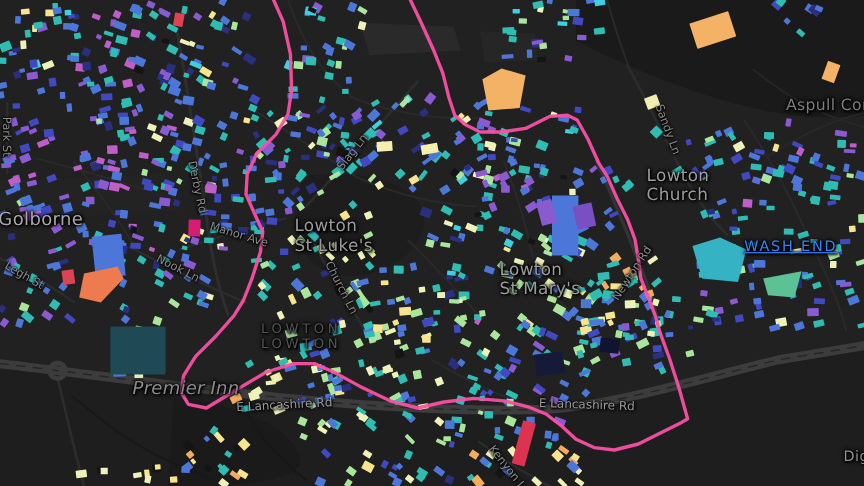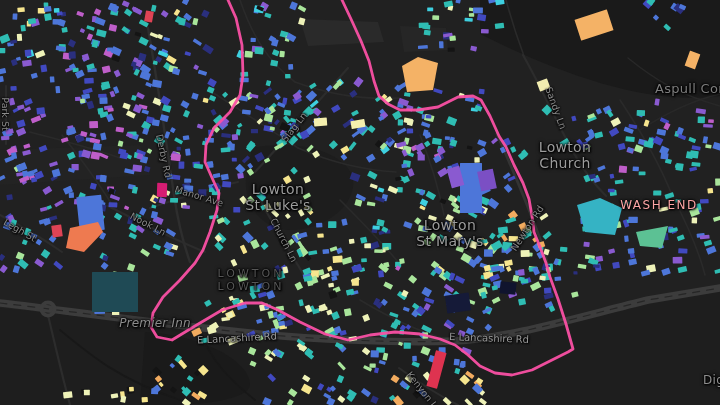--- a/index.html
+++ b/index.html
@@ -5,21 +5,21 @@
   html,body{margin:0;padding:0;background:#111;}
   .map{
     position:relative;width:720px;height:405px;overflow:hidden;
     background:#212121;
     font-family:"DejaVu Sans","Liberation Sans",sans-serif;
     cursor:grab;
   }
   .map svg{position:absolute;left:0;top:0;}
   .layer{position:absolute;left:0;top:0;width:100%;height:100%;}
   .plabel{
-    position:absolute;color:#9c9c9c;white-space:nowrap;text-align:center;
+    position:absolute;color:#9c9c9c;white-space:nowrap;
     line-height:1.15;font-weight:500;
     text-shadow:0 0 2px #000,0 0 2px #000,0 0 4px #000,1px 1px 2px #000;
     pointer-events:none;
   }
   .rlabel{
     position:absolute;color:#8a8a8a;white-space:nowrap;font-weight:400;
     text-shadow:0 0 2px #000,0 0 2px #000,1px 1px 2px #000;
     pointer-events:none;
   }
 </style>
@@ -1236,42 +1236,45 @@
       <div class="rlabel" style="left: 20px; top: 230px; font-size: 9.5px; transform: translate(-50%, -50%) rotate(30deg);">Legh St</div>
       <div class="rlabel" style="left: 294px; top: 127px; font-size: 9.5px; transform: translate(-50%, -50%) rotate(-52deg);">Slag Ln</div>
       <div class="rlabel" style="left: 284px; top: 240px; font-size: 9.5px; transform: translate(-50%, -50%) rotate(63deg);">Church Ln</div>
       <div class="rlabel" style="left: 556px; top: 108px; font-size: 9.5px; transform: translate(-50%, -50%) rotate(70deg);">Sandy Ln</div>
       <div class="rlabel" style="left: 527px; top: 228px; font-size: 9.5px; transform: translate(-50%, -50%) rotate(-57deg);">Newton Rd</div>
       <div class="rlabel" style="left: 424px; top: 392px; font-size: 9.5px; transform: translate(-50%, -50%) rotate(52deg);">Kenyon Ln</div>
       <div class="rlabel" style="left: 237px; top: 338px; font-size: 10px; color: rgb(154, 154, 154); transform: translate(-50%, -50%) rotate(-3deg);">E Lancashire Rd</div>
       <div class="rlabel" style="left: 489px; top: 338px; font-size: 10px; color: rgb(154, 154, 154); transform: translate(-50%, -50%) rotate(2deg);">E Lancashire Rd</div>
     </div>
   <div class="layer" id="place-label-layer">
+      <div class="plabel" style="font-size: 15px; color: rgb(168, 168, 168); letter-spacing: 0.3px; left: 34px; top: 183px; transform: translate(-50%, -50%);">
+        <div>Golborne</div>
+      </div>
       <div class="plabel" style="font-size: 14px; color: rgb(156, 156, 156); letter-spacing: 0.3px; left: 278px; top: 197px; transform: translate(-50%, -50%);">
         <div>Lowton</div>
         <div>St Luke's</div>
       </div>
       <div class="plabel" style="font-size: 14px; color: rgb(156, 156, 156); letter-spacing: 0.3px; left: 450px; top: 233px; transform: translate(-50%, -50%);">
         <div>Lowton</div>
         <div>St Mary's</div>
       </div>
       <div class="plabel" style="font-size: 14px; color: rgb(156, 156, 156); letter-spacing: 0.3px; left: 565px; top: 155px; transform: translate(-50%, -50%);">
         <div>Lowton</div>
         <div>Church</div>
       </div>
       <div class="plabel" style="font-size: 11px; color: rgb(86, 86, 86); letter-spacing: 3px; left: 251px; top: 281px; transform: translate(-50%, -50%);">
         <div>LOWTON</div>
         <div>LOWTON</div>
       </div>
-      <div class="plabel" style="font-size: 12px; color: #fca5a5; letter-spacing: 1.5px; left: 659px; top: 206px; transform: translate(-50%, -50%);">
+      <div class="plabel" style="font-size: 12px; color: #3b82f6; letter-spacing: 1.5px; left: 659px; top: 206px; transform: translate(-50%, -50%); text-decoration: underline;">
         <div>WASH END</div>
       </div>
       <div class="plabel" style="font-size: 13px; color: rgb(125, 125, 125); letter-spacing: 0.3px; left: 655px; top: 82px; text-align: left;">
         <div>Aspull Common</div>
       </div>
       <div class="plabel" style="font-size: 12px; color: rgb(143, 143, 143); letter-spacing: 0.3px; left: 703px; top: 374px; text-align: left;">
         <div>Dig</div>
       </div>
-      <div class="plabel" style="font-size: 12px; color: rgb(140, 140, 140); letter-spacing: 0.2px; font-style: italic; left: 155px; top: 324px; transform: translate(-50%, -50%);">
+      <div class="plabel" style="font-size: 15px; color: rgb(140, 140, 140); letter-spacing: 0.2px; font-style: italic; left: 155px; top: 324px; transform: translate(-50%, -50%);">
         <div>Premier Inn</div>
       </div>
     </div>
 </div>
 
 </body></html>

